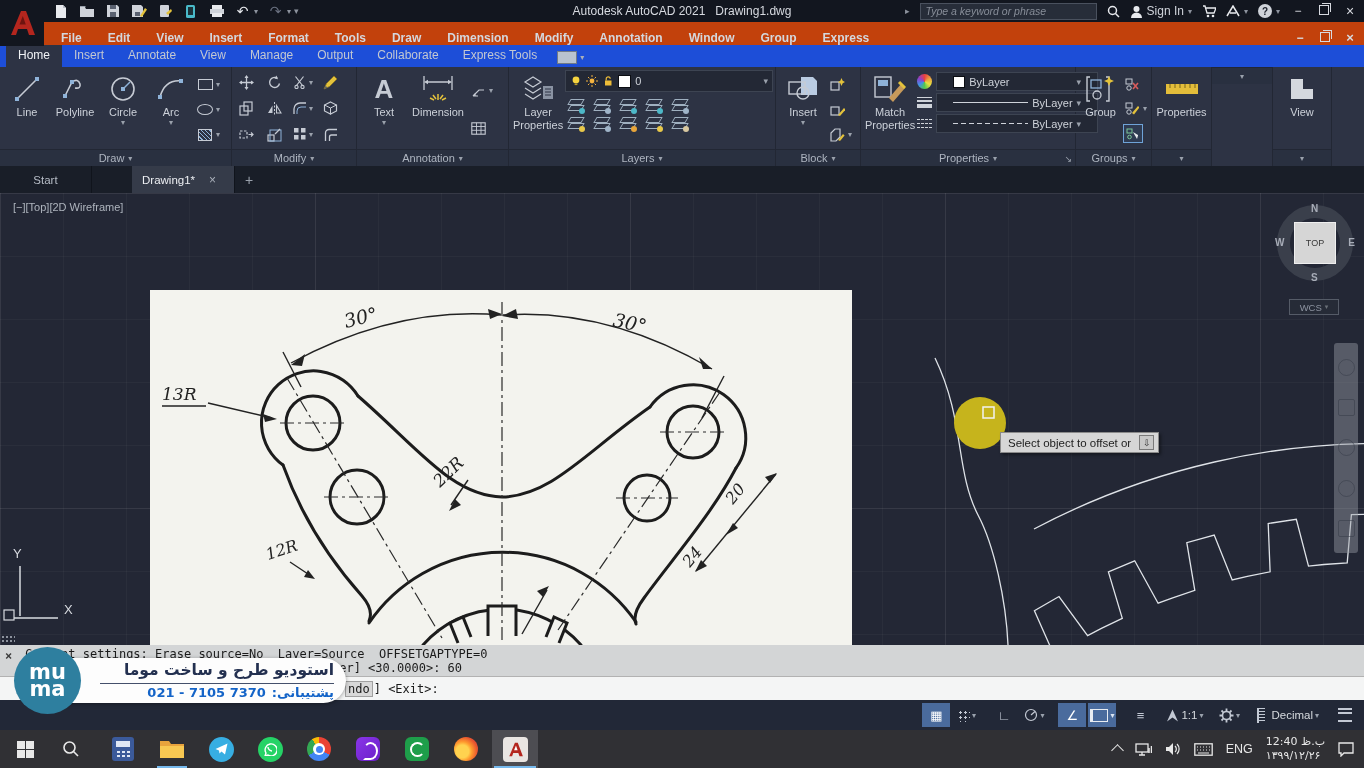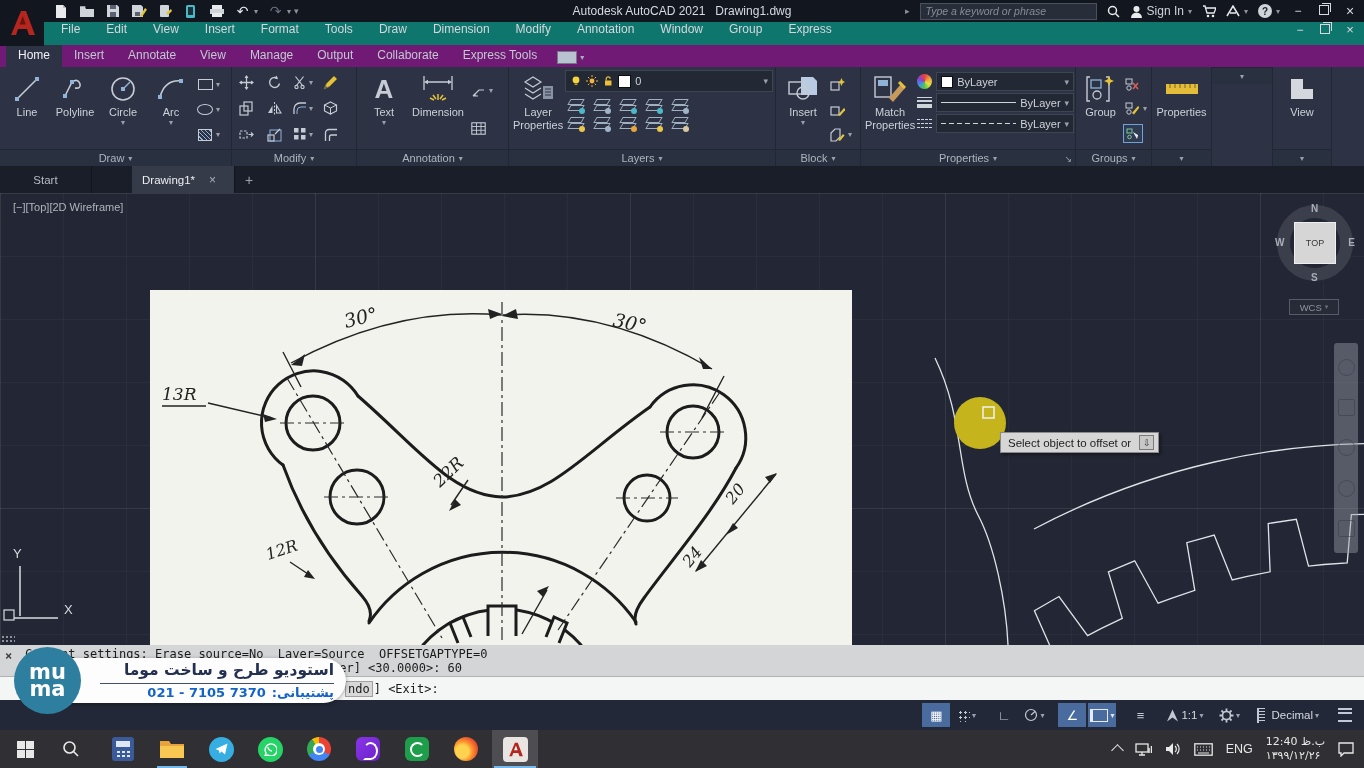--- a/index.html
+++ b/index.html
@@ -15,25 +15,25 @@
   .tb-title{position:absolute;left:0;right:0;text-align:center;color:#d7dae0;font-size:12px;pointer-events:none;}
   .tb-right{position:absolute;right:6px;top:0;height:22px;display:flex;align-items:center;gap:10px;}
   #search-box{width:165px;height:15px;background:#272d39;border:1px solid #4a515e;color:#c8ccd3;
       font-size:10.5px;font-style:italic;padding:0 5px;outline:none;}
   #search-box::placeholder{color:#878d98;}
   .tbtn{color:#cfd3da;font-size:12px;display:flex;align-items:center;gap:4px;}
   .winbtn{color:#d7dae0;font-size:12px;width:16px;text-align:center;}
   .restore-glyph{width:8px;height:8px;border:1px solid #d7dae0;display:inline-block;position:relative;}
   .restore-glyph::before{content:"";position:absolute;left:2px;top:-3px;width:8px;height:8px;border:1px solid #d7dae0;border-bottom:none;border-left:none;}
   
-  #menubar{left:0;top:22px;width:1364px;height:23px;background:#0f766e;display:flex;align-items:flex-start;z-index:39;}
+  #menubar{left:0;top:22px;width:1364px;height:23px;background:#c2410c;display:flex;align-items:flex-end;z-index:39;font-weight:bold;}
   .menu-item{color:#d4d7dd;font-size:12px;padding:0 13px;}
   .doc-ctrls{position:absolute;right:6px;display:flex;gap:9px;align-items:center;}
   
-  #ribbontabs{left:0;top:45px;width:1364px;height:22px;background:#701a75;display:flex;align-items:flex-end;z-index:38;}
+  #ribbontabs{left:0;top:45px;width:1364px;height:22px;background:#1d4ed8;display:flex;align-items:flex-end;z-index:38;}
   .rtab{color:#c3c8d1;font-size:12px;padding:3px 12px 4px;height:15px;}
   .rtab.active{background:#2d3344;color:#f0f2f5;}
   .rtab-opt{margin-left:8px;margin-bottom:3px;display:flex;align-items:center;gap:3px;}
   .rtab-opt .sw{width:18px;height:11px;background:#b9c3cf;border:1px solid #717a87;}
   .rtab-opt .car{color:#aab0ba;font-size:8px;}
   
   #ribbon{left:0;top:67px;width:1364px;height:99px;background:#2d3344;display:flex;z-index:38;}
   .panel{display:flex;flex-direction:column;border-right:1px solid #222734;}
   .pbody{flex:1;display:flex;padding:3px 4px 0;gap:2px;}
   .pfoot{height:16px;display:flex;align-items:center;justify-content:center;gap:4px;background:#293040;border-top:1px solid #222734;color:#aeb5c0;font-size:11px;position:relative;}
@@ -57,21 +57,21 @@
   .layercombo .car{color:#9aa1ac;font-size:9px;}
   .lswatch{width:11px;height:11px;background:#fff;border:1px solid #0b0d12;}
   .lyrrow{display:flex;gap:9px;margin:3px 0 0 2px;}
   .lyr{position:relative;width:17px;height:15px;}
   .lyr i{position:absolute;left:2px;width:12px;height:4px;border:1px solid #9fb0c0;transform:skewX(-30deg);}
   .lyr i:nth-child(1){top:1px;}
   .lyr i:nth-child(2){top:7px;}
   .lyr .dot{position:absolute;right:-1px;bottom:-1px;width:6px;height:6px;border-radius:50%;}
   
   .proprow{display:flex;align-items:center;gap:4px;height:21px;}
-  .propdd{width:128px;height:17px;background:#232835;border:1px solid #3d4452;display:flex;align-items:center;padding:0 4px;gap:4px;}
+  .propdd{width:128px;height:17px;background:#232835;border:1px solid #3d4452;display:flex;align-items:center;padding:0 16px;gap:4px;}
   .propdd .txt{color:#cfd3da;font-size:11px;flex:1;}
   .propdd .lineg{flex:1;height:1px;background:#cfd3da;}
   .propdd .txt2{color:#cfd3da;font-size:11px;}
   .propdd .car{color:#9aa1ac;font-size:9px;}
   .cwheel{width:15px;height:15px;border-radius:50%;background:conic-gradient(#e84040,#e8a040,#e8e040,#50c850,#4090e8,#9040c8,#e84040);}
   .lwico{display:flex;flex-direction:column;gap:2px;width:15px;}
   .lwico b{display:block;background:#cfd3da;height:1px;}
   .lwico b:nth-child(2){height:2px;}
   .lwico b:nth-child(3){height:4px;}
   .ltico{display:flex;flex-direction:column;gap:3px;width:15px;}

